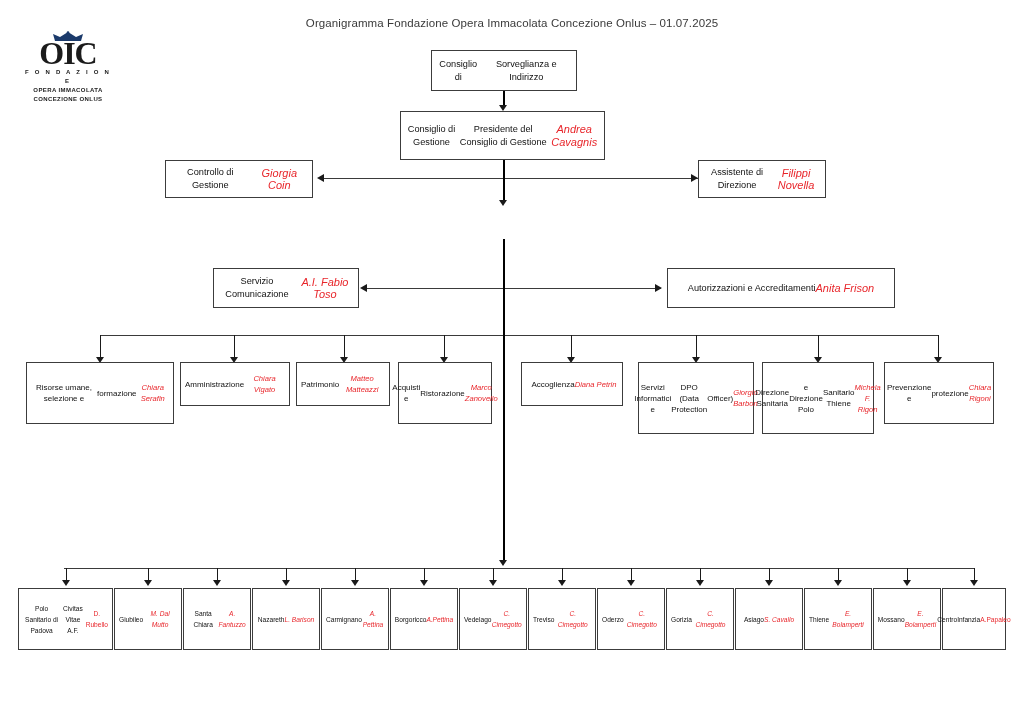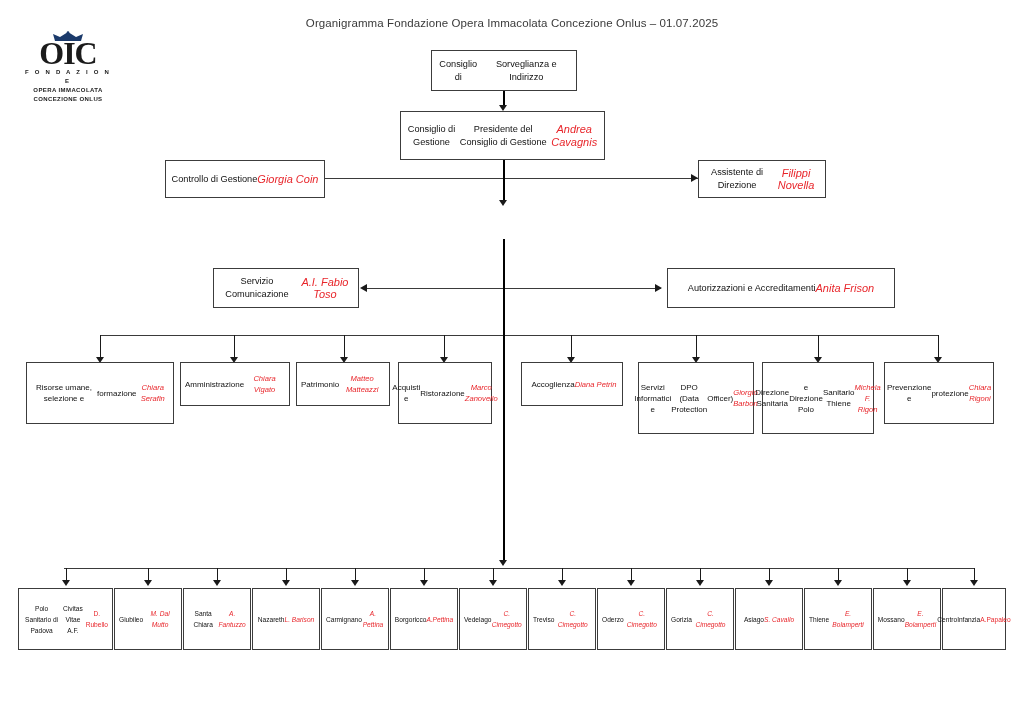--- a/index.html
+++ b/index.html
@@ -102,21 +102,21 @@
     <div class="t">Consiglio di Gestione</div>
     <div class="t">Presidente del Consiglio di Gestione</div>
     <div class="n">Andrea Cavagnis</div>
   </div>
 
   <div class="vline thick" style="left:503px;top:160px;height:19px;"></div>
   <div class="hline thick" style="left:324px;top:178px;width:374px;"></div>
   <div class="arrow-l" style="left:317px;top:174px;"></div>
   <div class="arrow-r" style="left:691px;top:174px;"></div>
 
-  <div class="box" style="left:165px;top:160px;width:160px;height:38px;">
+  <div class="box" style="left:165px;top:160px;width:148px;height:38px;">
     <div class="t">Controllo di Gestione</div>
     <div class="n">Giorgia Coin</div>
   </div>
 
   <div class="box" style="left:698px;top:160px;width:128px;height:38px;">
     <div class="t">Assistente di Direzione</div>
     <div class="n">Filippi Novella</div>
   </div>
 
   <div class="vline thick" style="left:503px;top:178px;height:24px;"></div>

